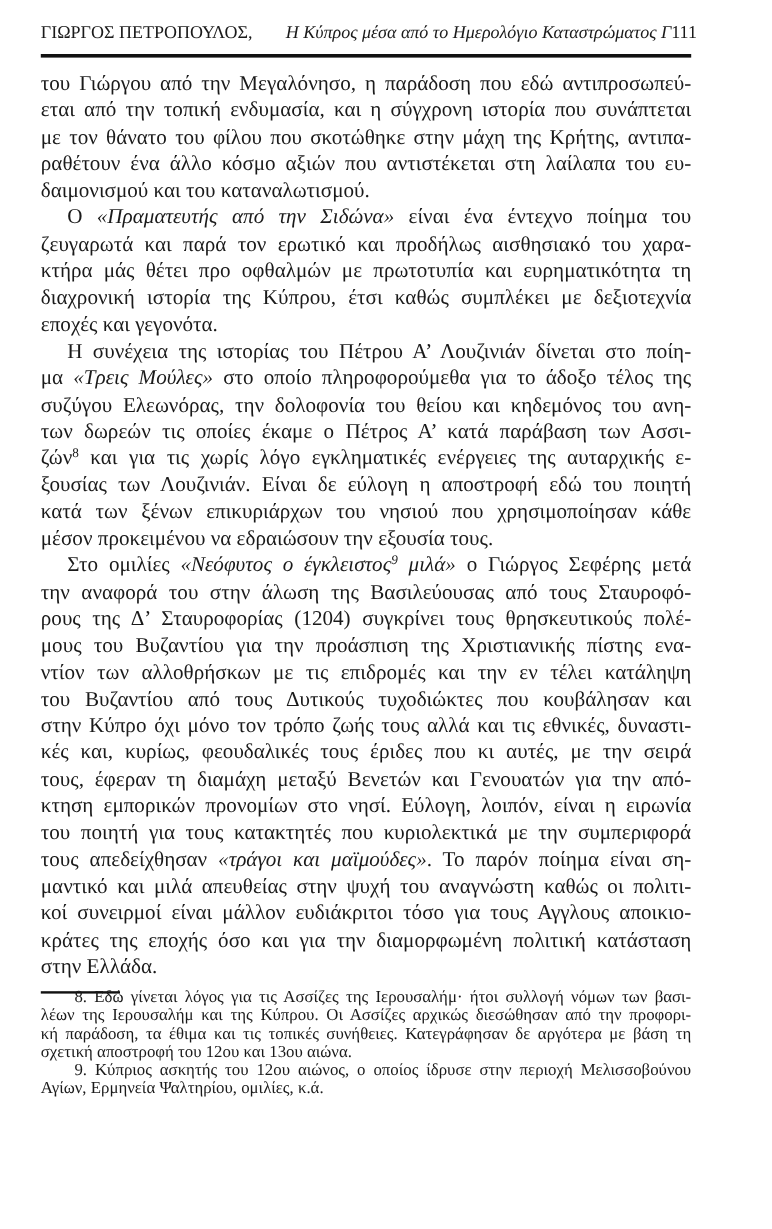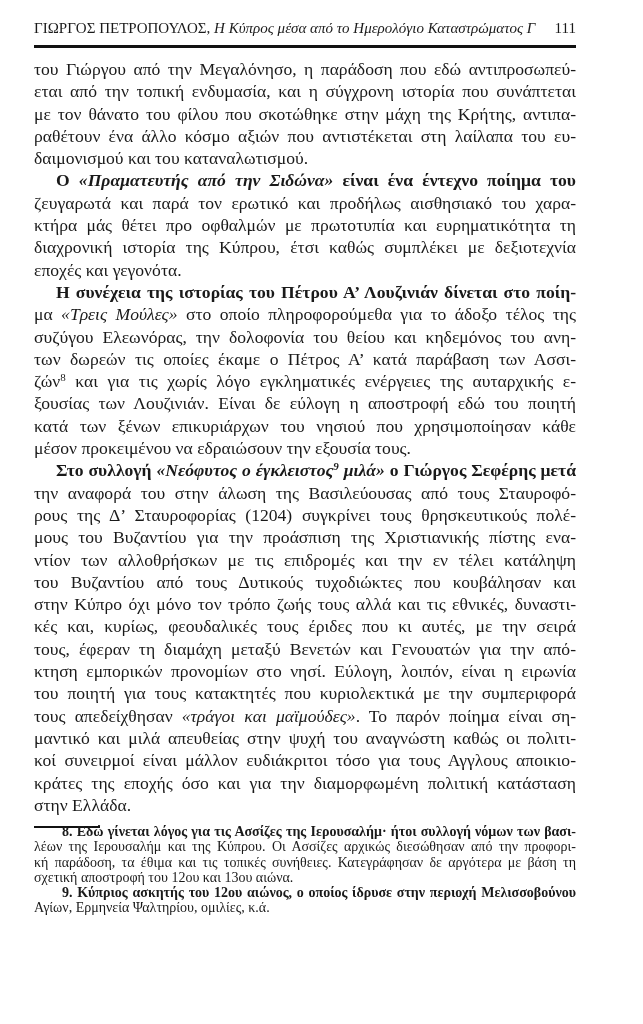--- a/index.html
+++ b/index.html
@@ -6,29 +6,29 @@
   body {
     width: 643px; height: 1024px; background: #ffffff; position: relative; overflow: hidden;
     font-family: "Liberation Serif", "DejaVu Serif", serif; color: #1a1a1a;
   }
   .page { position: absolute; left: 34px; top: 0; width: 542px; }
   .running-head {
     position: absolute; top: 18px; left: 0; width: 542px;
     font-size: 15px; line-height: 20px; white-space: nowrap;
     display: flex; justify-content: space-between;
   }
-  .running-head .it { font-style: italic; }
+  .running-head .it { font-style: italic; margin-left: 24px; }
   .head-rule { position: absolute; top: 45px; left: 0; width: 542px; height: 2.5px; background: #111; }
   .body-text {
     position: absolute; top: 58px; left: 0; width: 542px;
     font-size: 17.6px; line-height: 22.3px; text-align: justify;
   }
   .line { display: block; white-space: nowrap; text-align-last: justify; text-align: justify; }
   .line.last { text-align-last: left; }
-  .indent { padding-left: 22px; font-weight: bold; }
+  .indent { padding-left: 22px; }
   .it { font-style: italic; }
   sup { font-size: 11px; line-height: 0; vertical-align: 6px; }
   .fn-rule { position: absolute; top: 826px; left: 0; width: 66px; height: 2px; background: #111; }
   .footnotes {
     position: absolute; top: 824px; left: 0; width: 542px;
     font-size: 14px; line-height: 15.3px;
   }
   .footnotes .indent { padding-left: 28px; }
 </style>
 </head>
@@ -65,21 +65,21 @@
       <span class="line"><span>μα </span><span class="it">«Τρεις Μούλες»</span><span> στο οποίο πληροφορούμεθα για το άδοξο τέλος της</span></span>
       <span class="line">συζύγου Ελεωνόρας, την δολοφονία του θείου και κηδεμόνος του ανη-</span>
       <span class="line">των δωρεών τις οποίες έκαμε ο Πέτρος Α’ κατά παράβαση των Ασσι-</span>
       <span class="line"><span>ζών</span><sup>8</sup><span> και για τις χωρίς λόγο εγκληματικές ενέργειες της αυταρχικής ε-</span></span>
       <span class="line">ξουσίας των Λουζινιάν. Είναι δε εύλογη η αποστροφή εδώ του ποιητή</span>
       <span class="line">κατά των ξένων επικυριάρχων του νησιού που χρησιμοποίησαν κάθε</span>
       <span class="line last">μέσον προκειμένου να εδραιώσουν την εξουσία τους.</span>
     </div>
 
     <div>
-      <span class="line indent"><span>Στο συλλογή </span><span class="it"><span>«Νεόφυτος ο έγκλειστος</span><sup>9</sup><span> μιλά»</span></span><span> ο Γιώργος Σεφέρης μετά</span></span>
+      <span class="line indent"><span>Στο ομιλίες </span><span class="it"><span>«Νεόφυτος ο έγκλειστος</span><sup>9</sup><span> μιλά»</span></span><span> ο Γιώργος Σεφέρης μετά</span></span>
       <span class="line">την αναφορά του στην άλωση της Βασιλεύουσας από τους Σταυροφό-</span>
       <span class="line">ρους της Δ’ Σταυροφορίας (1204) συγκρίνει τους θρησκευτικούς πολέ-</span>
       <span class="line">μους του Βυζαντίου για την προάσπιση της Χριστιανικής πίστης ενα-</span>
       <span class="line">ντίον των αλλοθρήσκων με τις επιδρομές και την εν τέλει κατάληψη</span>
       <span class="line">του Βυζαντίου από τους Δυτικούς τυχοδιώκτες που κουβάλησαν και</span>
       <span class="line">στην Κύπρο όχι μόνο τον τρόπο ζωής τους αλλά και τις εθνικές, δυναστι-</span>
       <span class="line">κές και, κυρίως, φεουδαλικές τους έριδες που κι αυτές, με την σειρά</span>
       <span class="line">τους, έφεραν τη διαμάχη μεταξύ Βενετών και Γενουατών για την από-</span>
       <span class="line">κτηση εμπορικών προνομίων στο νησί. Εύλογη, λοιπόν, είναι η ειρωνία</span>
       <span class="line">του ποιητή για τους κατακτητές που κυριολεκτικά με την συμπεριφορά</span>

